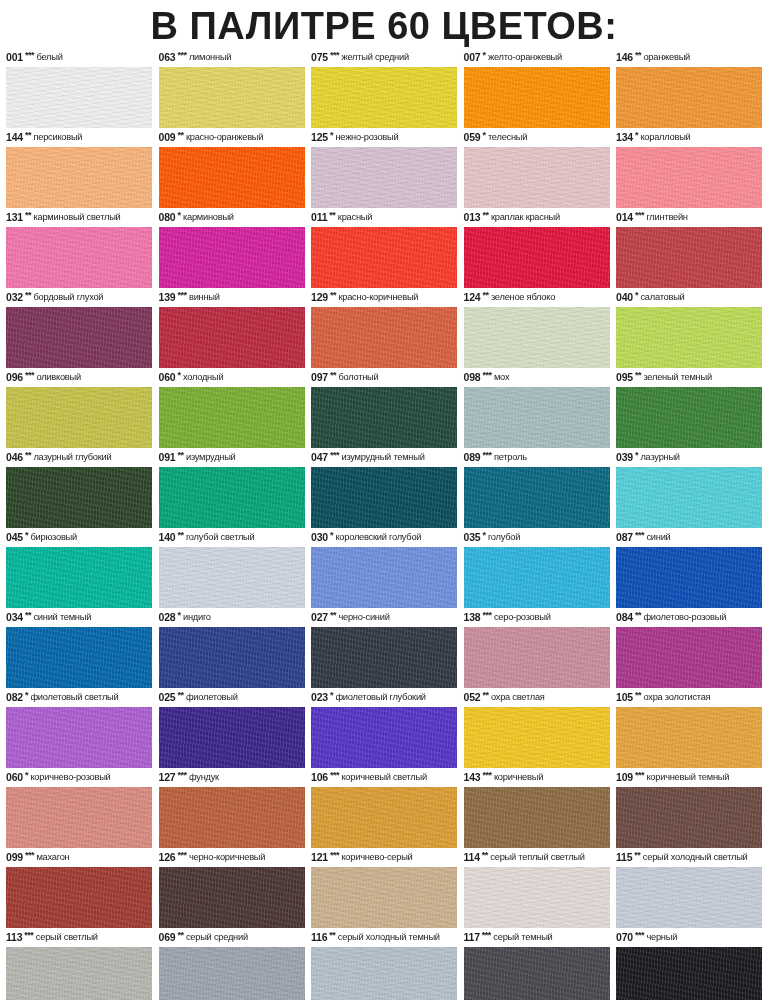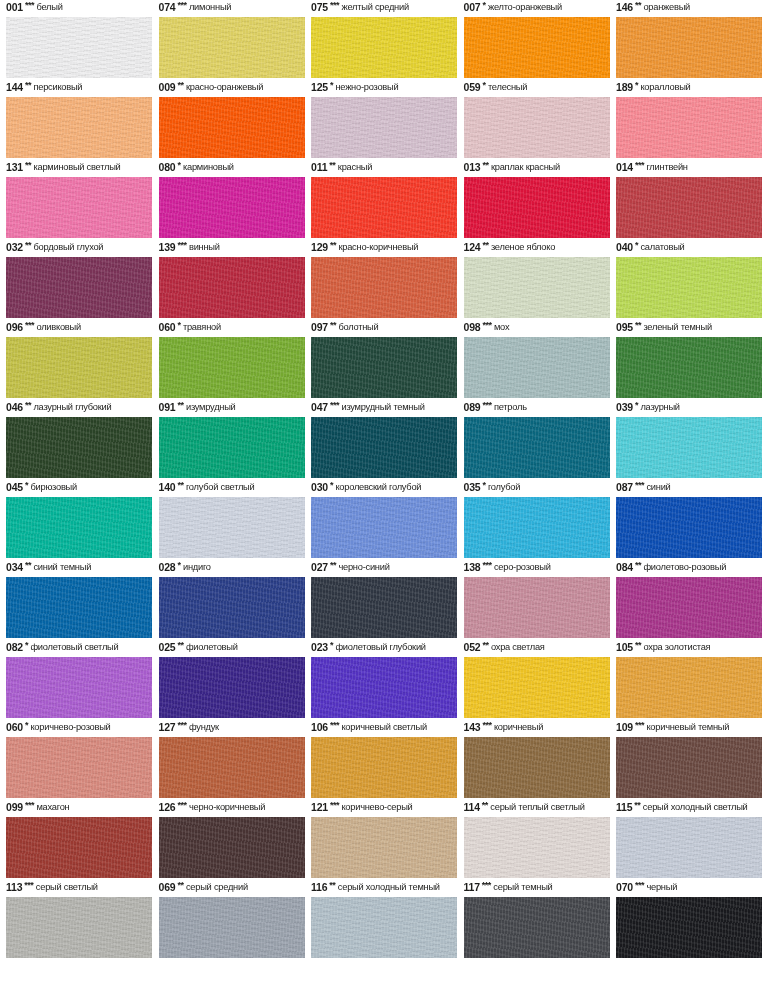--- a/index.html
+++ b/index.html
@@ -88,35 +88,36 @@
     background-image:
       repeating-linear-gradient(94deg, rgba(255,255,255,0.18) 0 1px, rgba(255,255,255,0) 1px 3px),
       repeating-linear-gradient(172deg, rgba(0,0,0,0.10) 0 1px, rgba(0,0,0,0) 1px 4px),
       repeating-linear-gradient(12deg, rgba(255,255,255,0.10) 0 2px, rgba(0,0,0,0.05) 2px 5px);
   }
 </style>
 </head>
 <body>
 
 <div id="page">
+  <div id="title">В ПАЛИТРЕ 60 ЦВЕТОВ:</div>
   <div id="grid">
       <div class="row">
         <div class="cell">
           <div class="label">
             <span class="code">001</span>
             <span class="stars">***</span>
             <span class="cname">белый</span>
           </div>
           <div class="swatch" style="background: rgb(237, 237, 238);">
             <div class="tex"></div>
           </div>
         </div>
         <div class="cell">
           <div class="label">
-            <span class="code">074</span>
+            <span class="code">063</span>
             <span class="stars">***</span>
             <span class="cname">лимонный</span>
           </div>
           <div class="swatch" style="background: rgb(224, 210, 100);">
             <div class="tex"></div>
           </div>
         </div>
         <div class="cell">
           <div class="label">
             <span class="code">075</span>
@@ -184,21 +185,21 @@
             <span class="code">059</span>
             <span class="stars">*</span>
             <span class="cname">телесный</span>
           </div>
           <div class="swatch" style="background: rgb(227, 195, 198);">
             <div class="tex"></div>
           </div>
         </div>
         <div class="cell">
           <div class="label">
-            <span class="code">189</span>
+            <span class="code">134</span>
             <span class="stars">*</span>
             <span class="cname">коралловый</span>
           </div>
           <div class="swatch" style="background: rgb(248, 138, 149);">
             <div class="tex"></div>
           </div>
         </div>
       </div>
       <div class="row">
         <div class="cell">
@@ -312,21 +313,21 @@
             <span class="cname">оливковый</span>
           </div>
           <div class="swatch" style="background: rgb(195, 193, 72);">
             <div class="tex"></div>
           </div>
         </div>
         <div class="cell">
           <div class="label">
             <span class="code">060</span>
             <span class="stars">*</span>
-            <span class="cname">травяной</span>
+            <span class="cname">холодный</span>
           </div>
           <div class="swatch" style="background: rgb(120, 173, 50);">
             <div class="tex"></div>
           </div>
         </div>
         <div class="cell">
           <div class="label">
             <span class="code">097</span>
             <span class="stars">**</span>
             <span class="cname">болотный</span>

